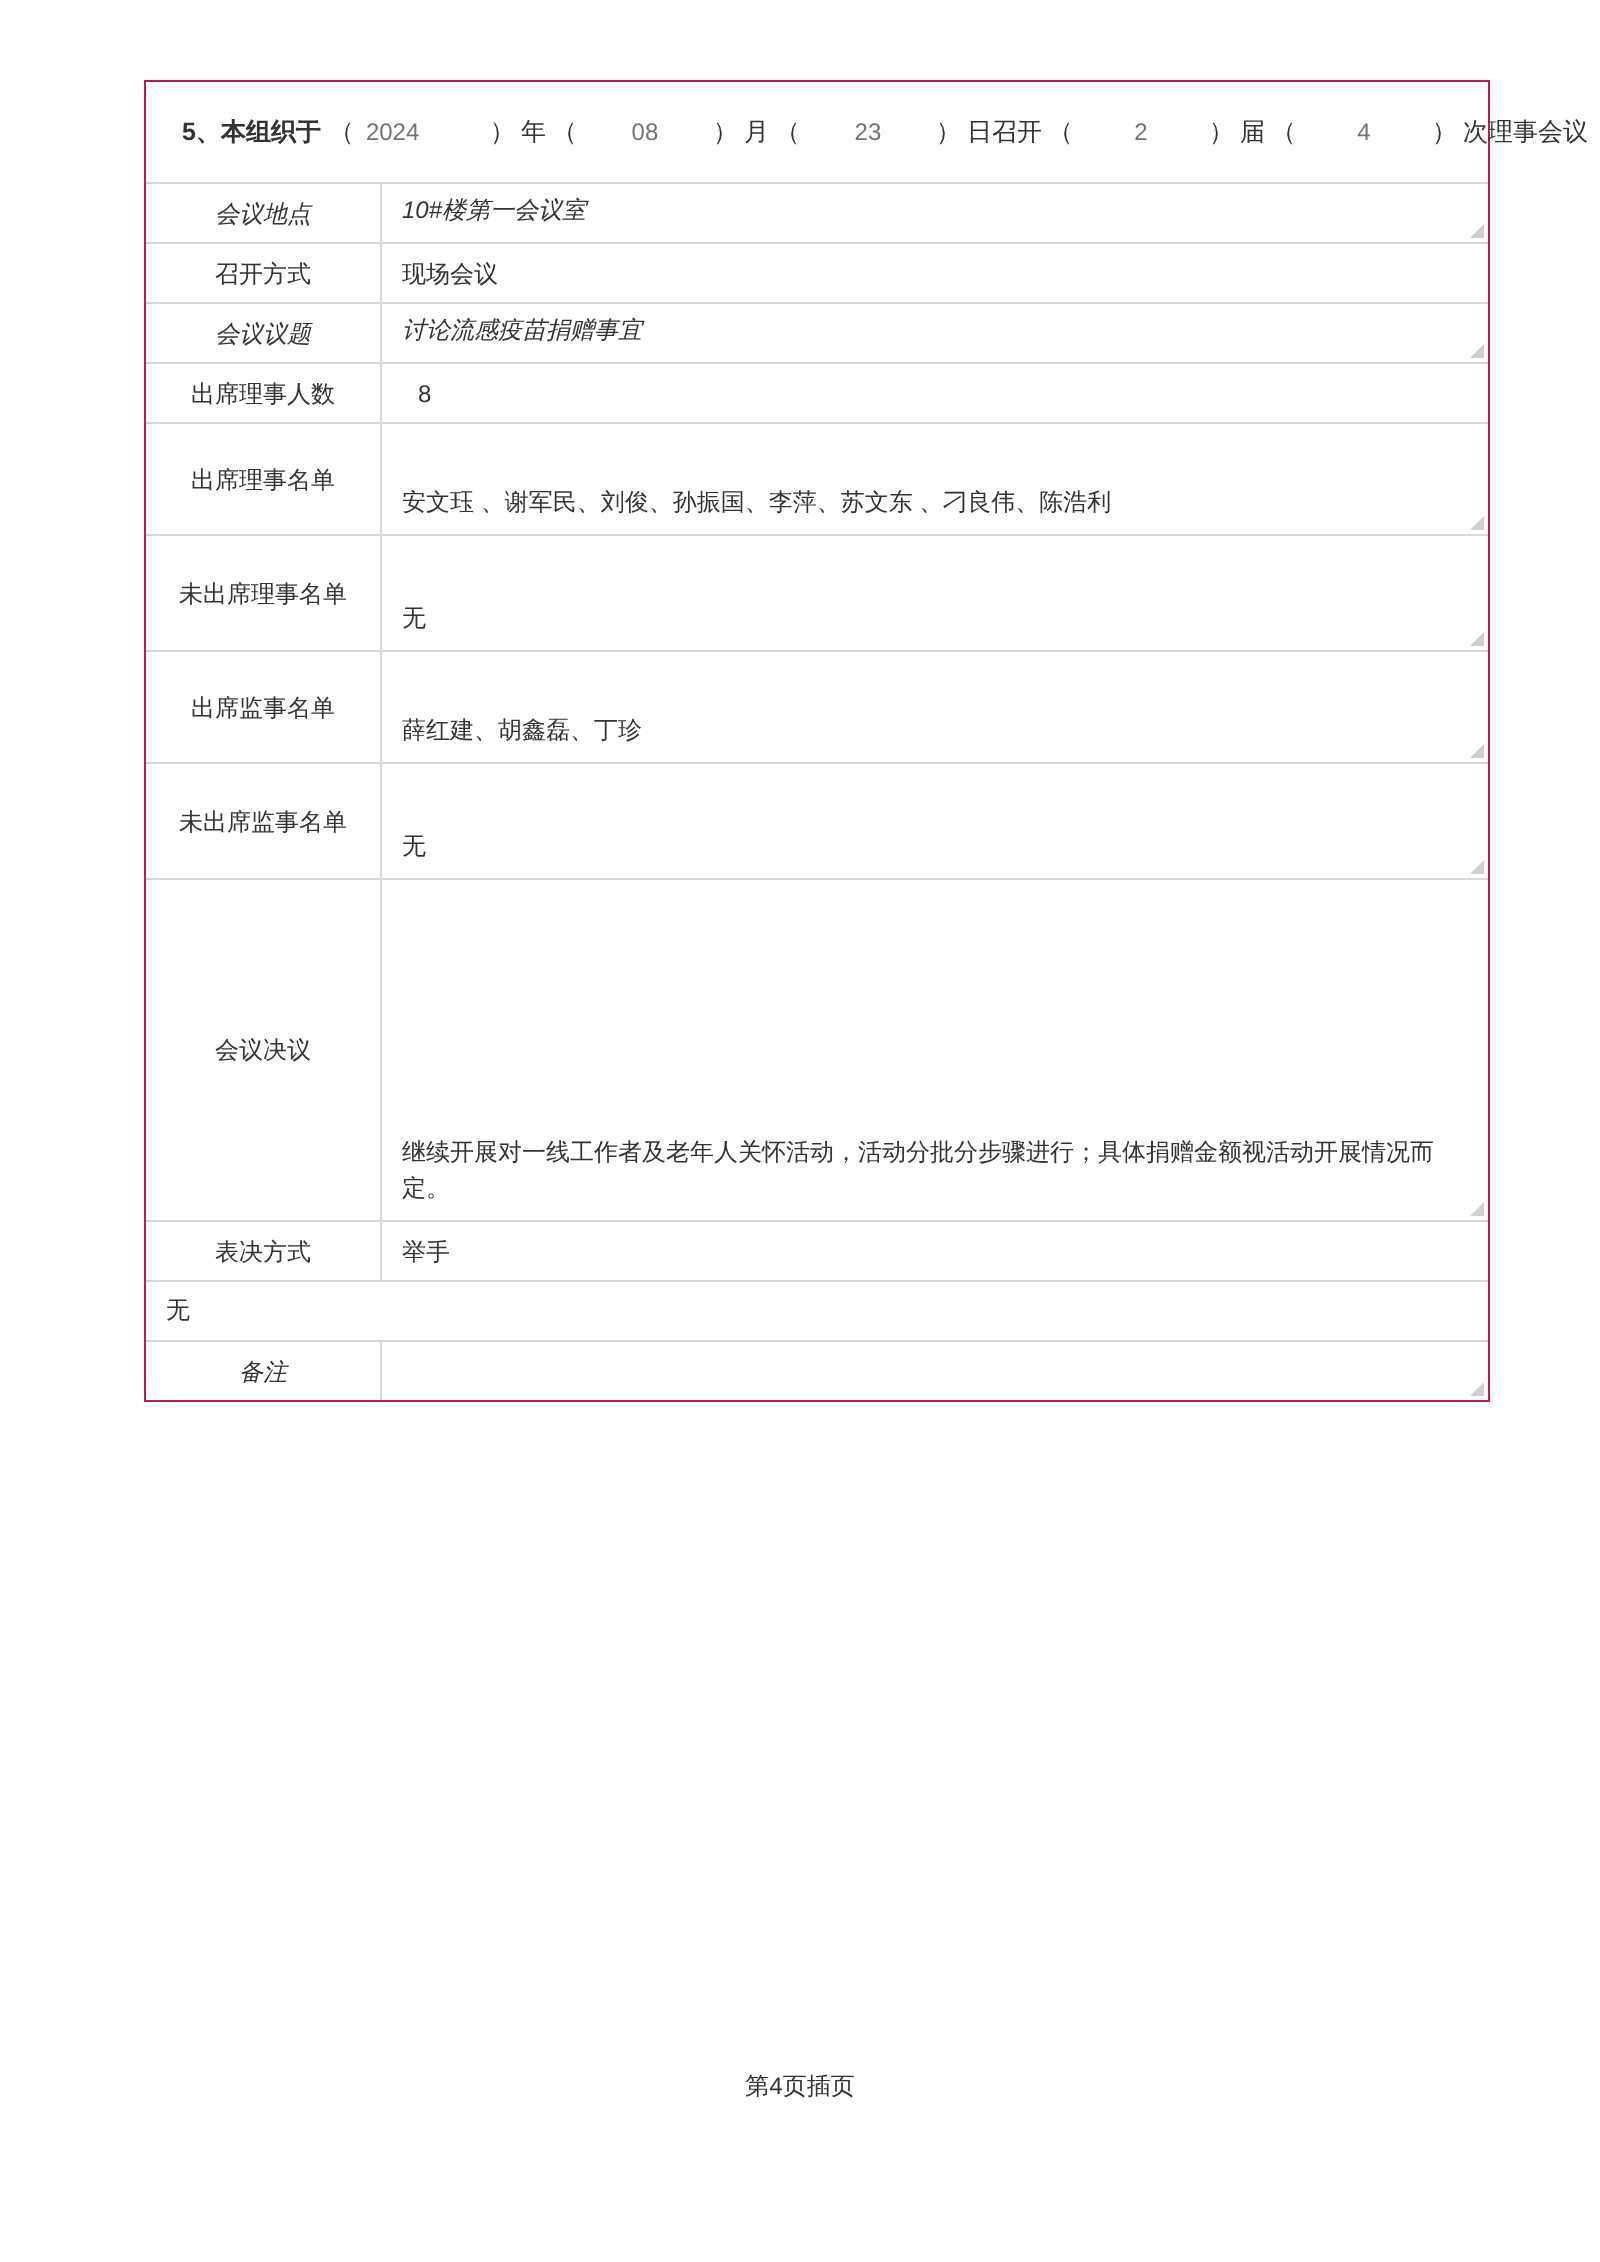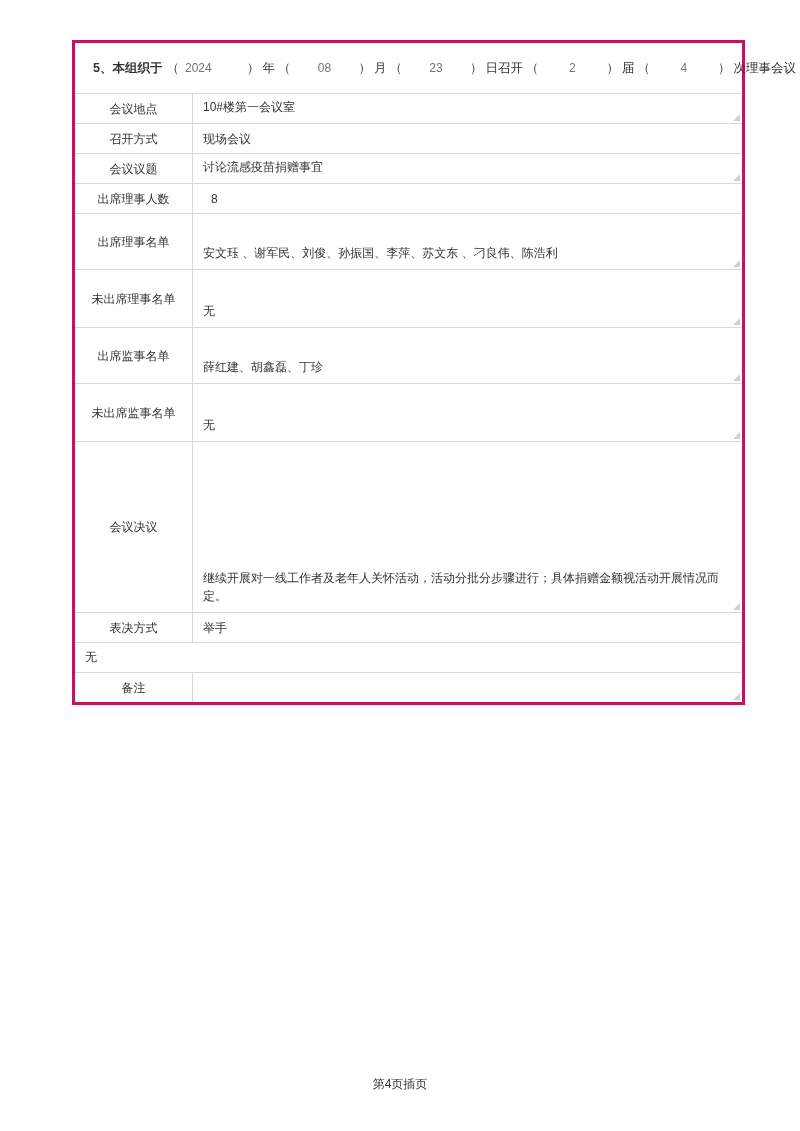--- a/index.html
+++ b/index.html
@@ -23,21 +23,21 @@
     width: 800px;
     height: 1131px;
     background: #fff;
   }
 
   .form-wrap {
     position: absolute;
     left: 72px;
     top: 40px;
     width: 673px;
-    border: 3px solid #be185d;
+    border: 1px solid #be185d;
     box-sizing: border-box;
     background: #fff;
   }
 
   
   .header-row {
     border-bottom: 1px solid #d9d9d9;
     padding: 14px 10px 14px 18px;
     font-size: 12.5px;
     color: #333;
@@ -120,21 +120,21 @@
     line-height: 18px;
     white-space: pre-wrap;
     word-break: break-all;
   }
   .value-text.num {
     padding-left: 8px;
   }
 
   
   .h-sm { height: 29px; }
-  .h-md { height: 29px; }
+  .h-md { height: 29px; font-style: italic; }
   .h-lg { height: 55px; }
   .h-xl { height: 57px; }
   .h-huge { height: 170px; }
 
   .resize-handle {
     position: absolute;
     right: 2px;
     bottom: 2px;
     width: 8px;
     height: 8px;
@@ -166,21 +166,21 @@
     font-size: 12px;
   }
   .plain-text {
     color: #333;
     font-size: 12px;
   }
 
   .footer {
     position: absolute;
     left: 0;
-    top: 1076px;
+    top: 1035px;
     width: 800px;
     text-align: center;
     font-size: 12px;
     color: #333;
   }
 </style>
 </head>
 <body>
 
 <div class="page">

